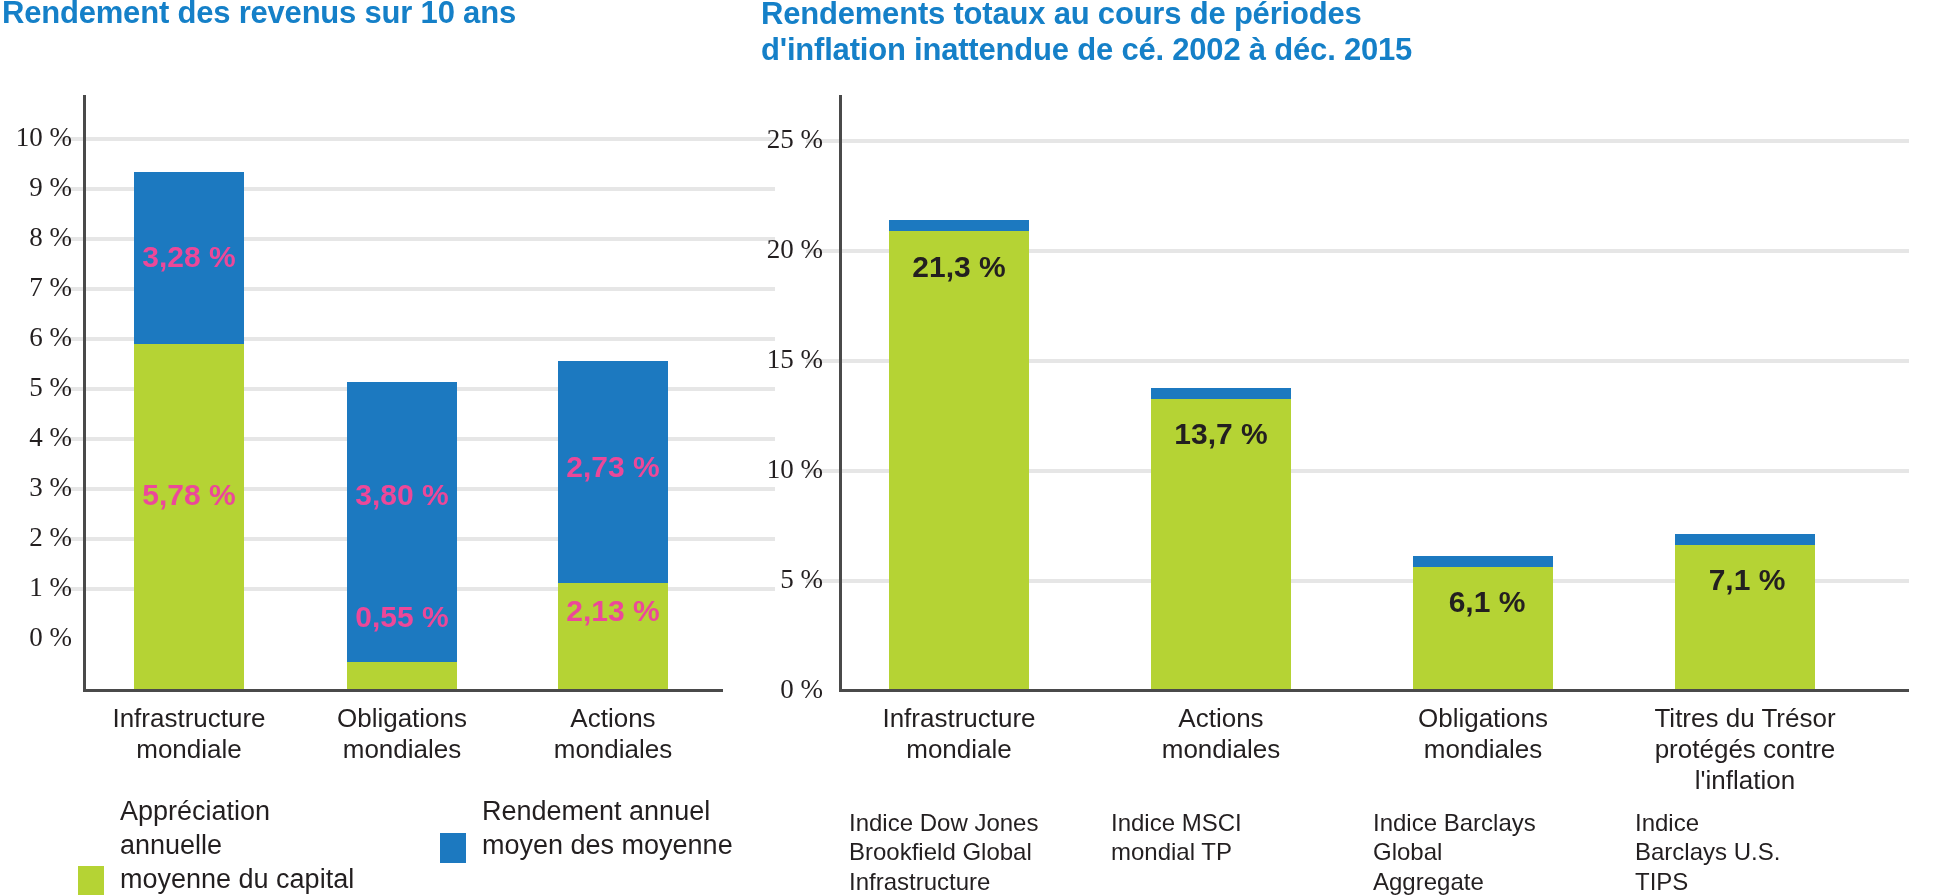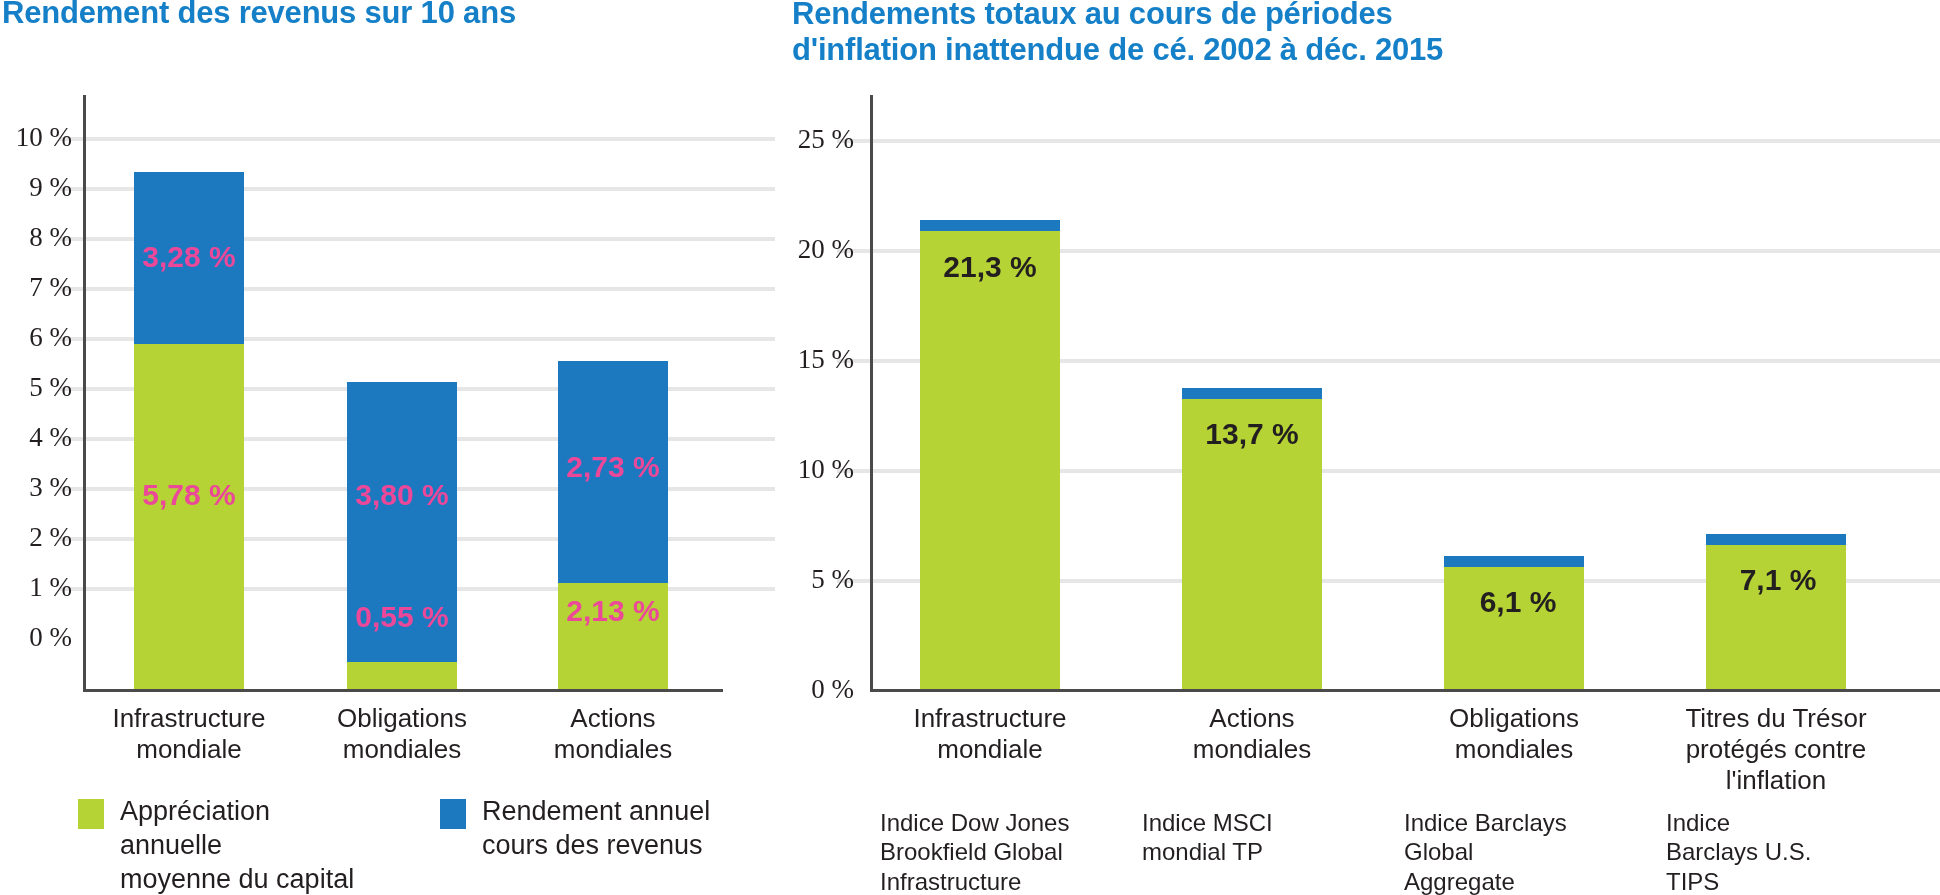--- a/index.html
+++ b/index.html
@@ -14,21 +14,21 @@
     font-family: "Liberation Sans", sans-serif;
     overflow: hidden;
   }
 
   .panel {
     position: absolute;
     top: 0;
     height: 895px;
   }
   .panel-left  { left: 0px;   width: 775px; }
-  .panel-right { left: 782px; width: 1158px; }
+  .panel-right { left: 751px; width: 1158px; }
 
   .chart-title {
     position: absolute;
     color: #1580c8;
     font-weight: bold;
     font-family: "Liberation Sans", sans-serif;
     letter-spacing: -0.2px;
     line-height: 1.16;
   }
   .title-left {
@@ -107,21 +107,21 @@
     font-family: "Liberation Sans", sans-serif;
     font-size: 24px;
     color: #231f20;
     line-height: 1.22;
   }
 
   
   .legend-item {
     position: absolute;
     display: flex;
-    align-items: flex-start;
+    align-items: flex-end;
   }
   .legend-swatch {
     width: 26px;
     height: 30px;
     flex: 0 0 26px;
     margin-top: 4px;
   }
   .legend-text {
     margin-left: 16px;
     font-family: "Liberation Sans", sans-serif;
@@ -190,21 +190,21 @@
   </div>
 
   <div class="legend-item" style="left:78px; top:795px; width:300px;">
     <span class="legend-swatch" style="background:#b5d334;"></span>
     <span class="legend-text">Appréciation annuelle
 moyenne du capital</span>
   </div>
   <div class="legend-item" style="left:440px; top:795px; width:320px;">
     <span class="legend-swatch" style="background:#1c79c0;"></span>
     <span class="legend-text">Rendement annuel
-cours des revenus</span>
+moyen des moyenne</span>
   </div>
 </div>
 
 <div class="panel panel-right">
 
   <div class="chart-title title-right">
     <div>Rendements totaux au cours de périodes</div>
     <div>d'inflation inattendue de cé. 2002 à déc. 2015</div>
   </div>
 

